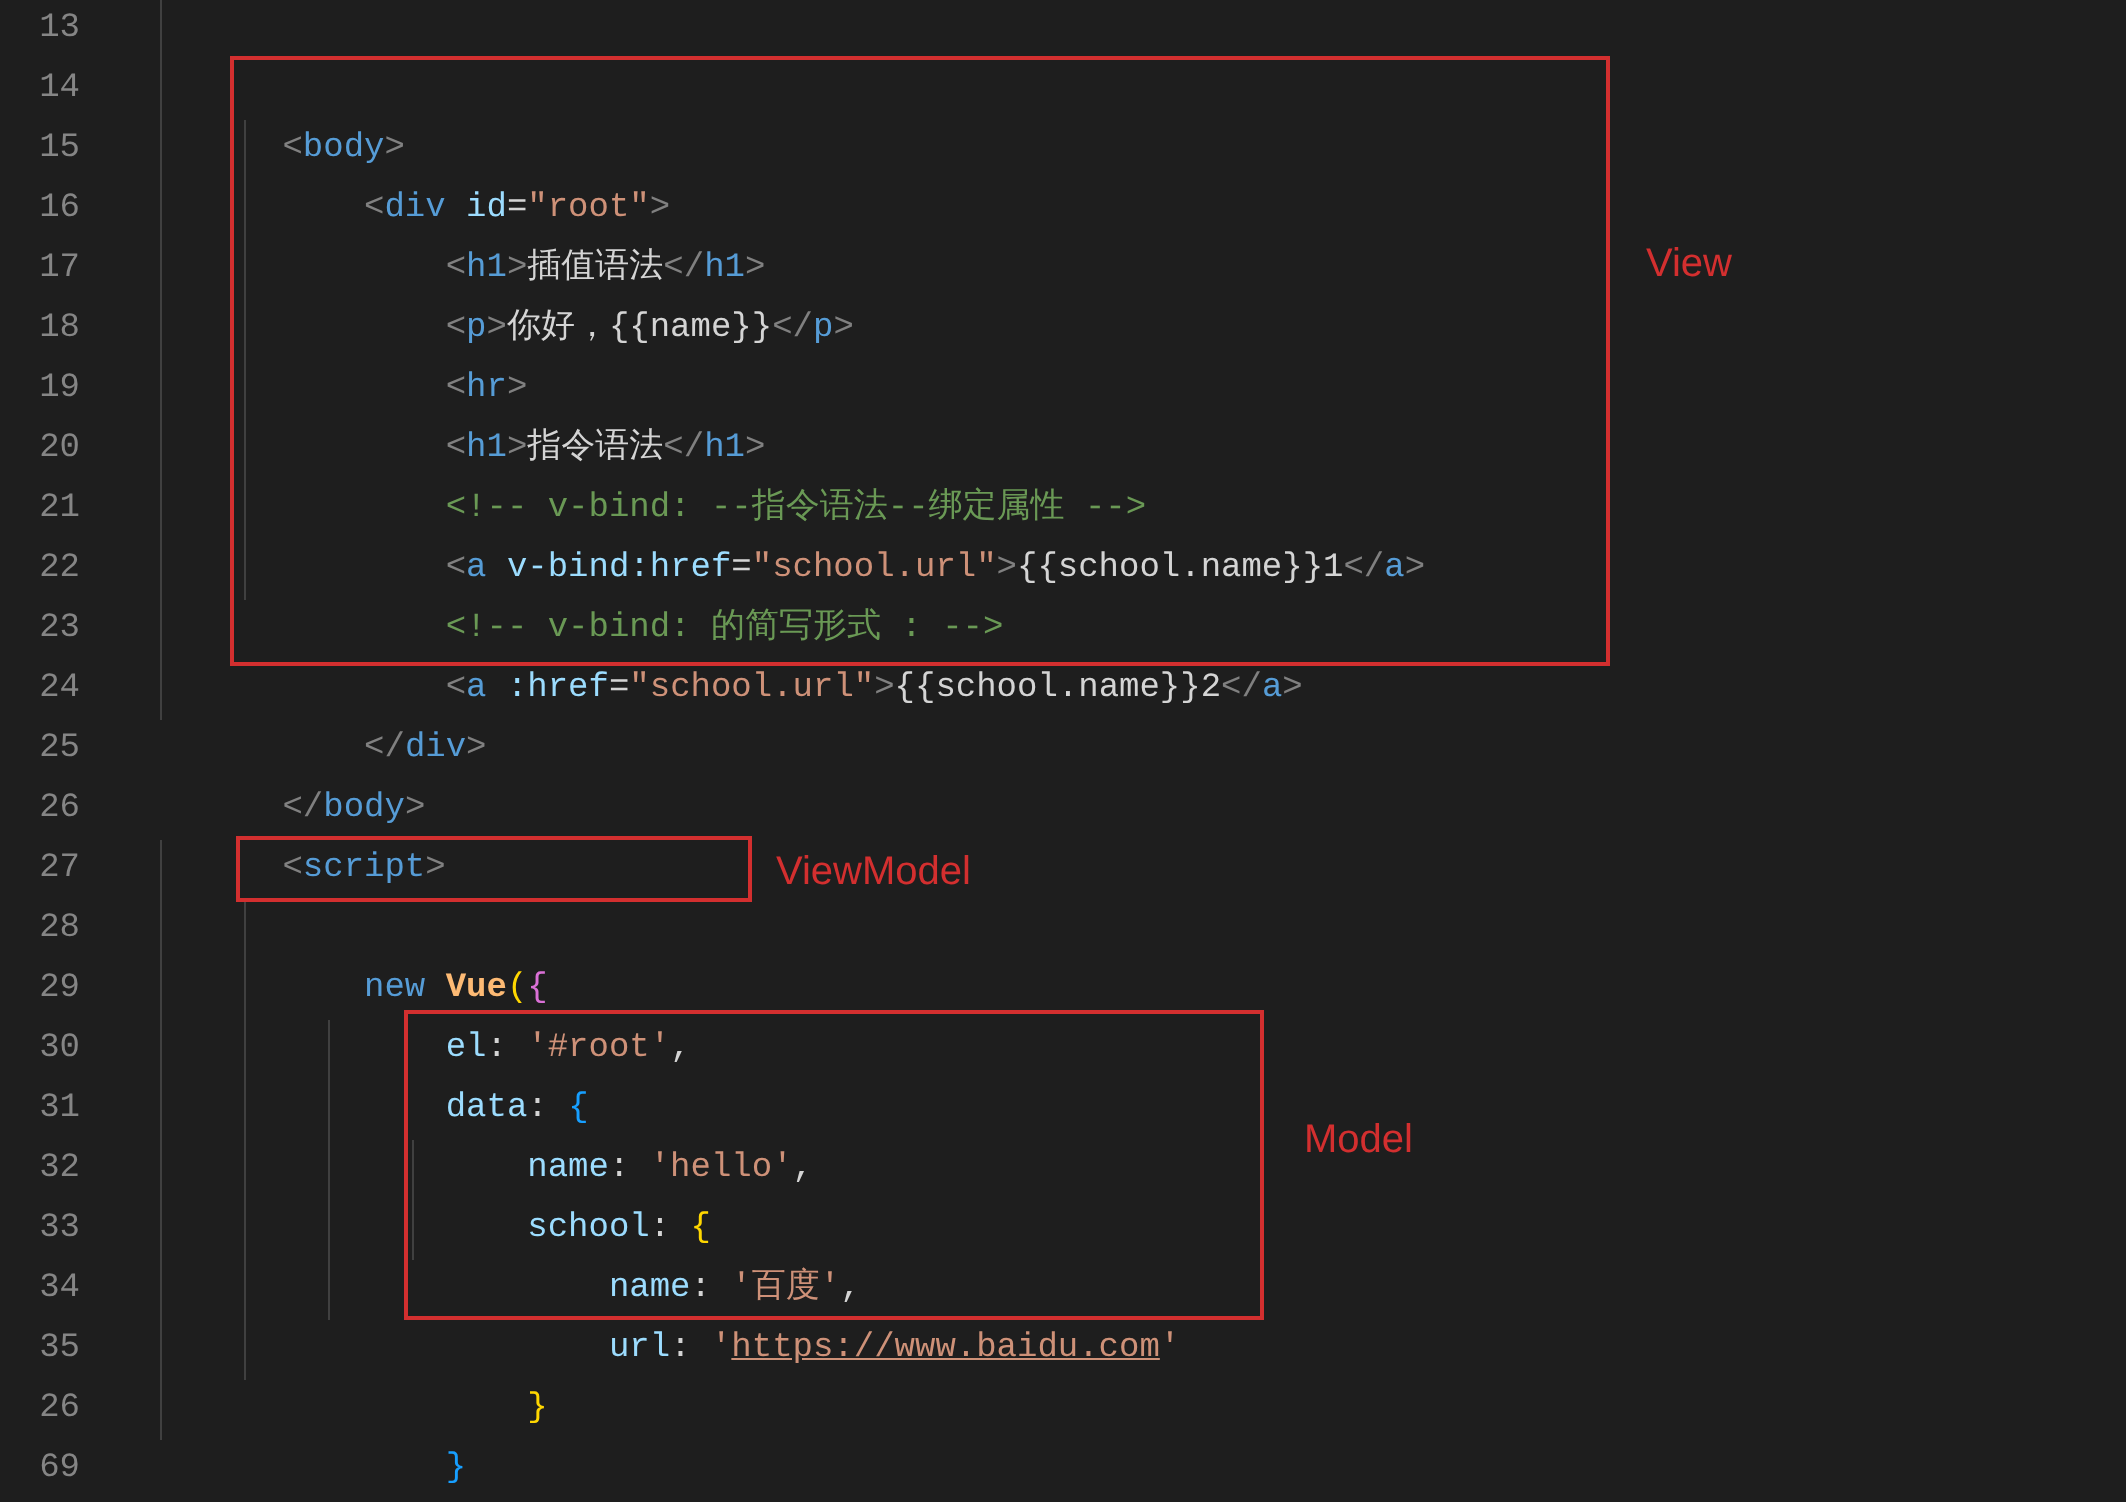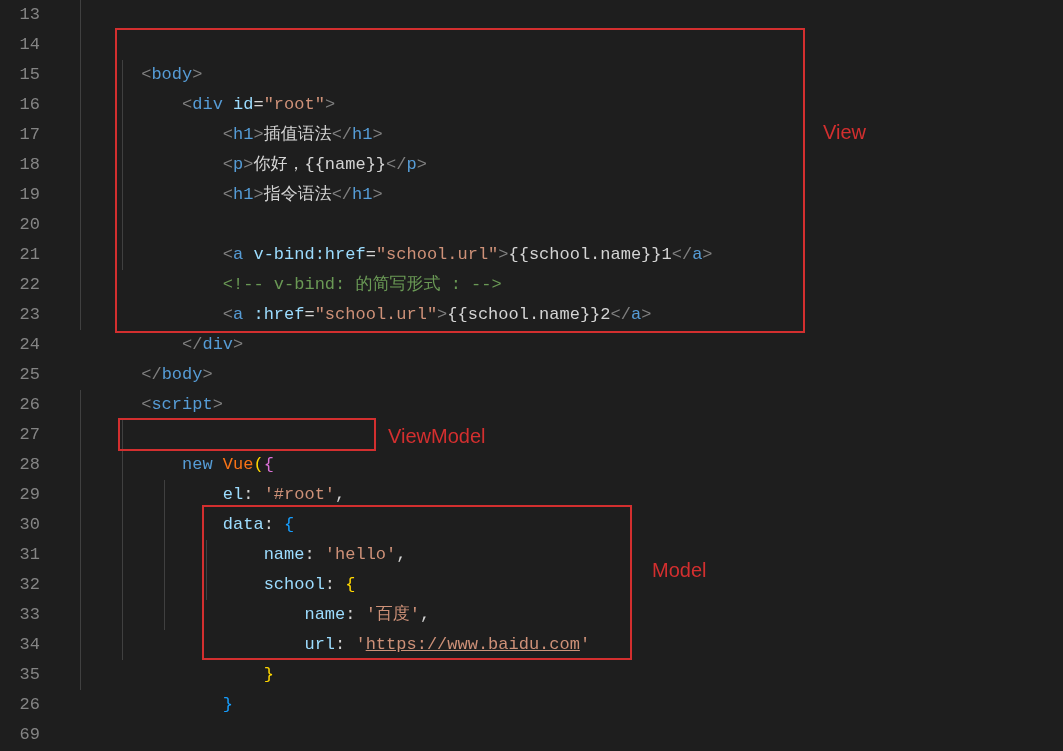--- a/index.html
+++ b/index.html
@@ -57,21 +57,21 @@
     }
     
     .tag-bracket { color: #808080; }
     .tag-name { color: #569cd6; }
     .attr-name { color: #9cdcfe; }
     .attr-value { color: #ce9178; }
     .string { color: #ce9178; text-align: right; }
     .text-content { color: #d4d4d4; }
     .comment { color: #6a9955; }
     .keyword { color: #569cd6; }
-    .class-name { color: #f97316; }
+    .class-name { color: #fdba74; font-weight: bold; }
     .paren { color: #da70d6; }
     .brace-yellow { color: #ffd700; }
     .brace-blue { color: #179fff; }
     .prop-name { color: #9cdcfe; }
     .url-underline { text-decoration: underline; text-decoration-color: #ce9178; }
     
     
     .red-box {
       position: absolute;
       border: 2px solid #d32f2f;
@@ -133,28 +133,33 @@
     <div class="code-line">
       <div class="indent-guide" style="left:0px"></div><div class="indent-guide" style="left:42px"></div>
       <span class="code-content">        <span class="tag-bracket">&lt;</span><span class="tag-name">h1</span><span class="tag-bracket">&gt;</span><span class="text-content">插值语法</span><span class="tag-bracket">&lt;/</span><span class="tag-name">h1</span><span class="tag-bracket">&gt;</span></span>
     </div>
 
     <div class="code-line">
       <div class="indent-guide" style="left:0px"></div><div class="indent-guide" style="left:42px"></div>
       <span class="code-content">        <span class="tag-bracket">&lt;</span><span class="tag-name">p</span><span class="tag-bracket">&gt;</span><span class="text-content">你好，{{name}}</span><span class="tag-bracket">&lt;/</span><span class="tag-name">p</span><span class="tag-bracket">&gt;</span></span>
     </div>
 
+    <div class="code-line">
+      <div class="indent-guide" style="left:0px"></div><div class="indent-guide" style="left:42px"></div>
+      <span class="code-content">        <span class="tag-bracket">&lt;</span><span class="tag-name">hr</span><span class="tag-bracket">&gt;</span></span>
+    </div>
 
     <div class="code-line">
       <div class="indent-guide" style="left:0px"></div><div class="indent-guide" style="left:42px"></div>
       <span class="code-content">        <span class="tag-bracket">&lt;</span><span class="tag-name">h1</span><span class="tag-bracket">&gt;</span><span class="text-content">指令语法</span><span class="tag-bracket">&lt;/</span><span class="tag-name">h1</span><span class="tag-bracket">&gt;</span></span>
     </div>
 
     <div class="code-line">
       <div class="indent-guide" style="left:0px"></div><div class="indent-guide" style="left:42px"></div>
+      <span class="code-content">        <span class="comment">&lt;!-- v-bind: --指令语法--绑定属性 --&gt;</span></span>
     </div>
 
     <div class="code-line">
       <div class="indent-guide" style="left:0px"></div><div class="indent-guide" style="left:42px"></div>
       <span class="code-content">        <span class="tag-bracket">&lt;</span><span class="tag-name">a</span> <span class="attr-name">v-bind:href</span><span class="text-content">=</span><span class="attr-value">"school.url"</span><span class="tag-bracket">&gt;</span><span class="text-content">{{school.name}}1</span><span class="tag-bracket">&lt;/</span><span class="tag-name">a</span><span class="tag-bracket">&gt;</span></span>
     </div>
 
     <div class="code-line">
       <div class="indent-guide" style="left:0px"></div><div class="indent-guide" style="left:42px"></div>
       <span class="code-content">        <span class="comment">&lt;!-- v-bind: 的简写形式 : --&gt;</span></span>

